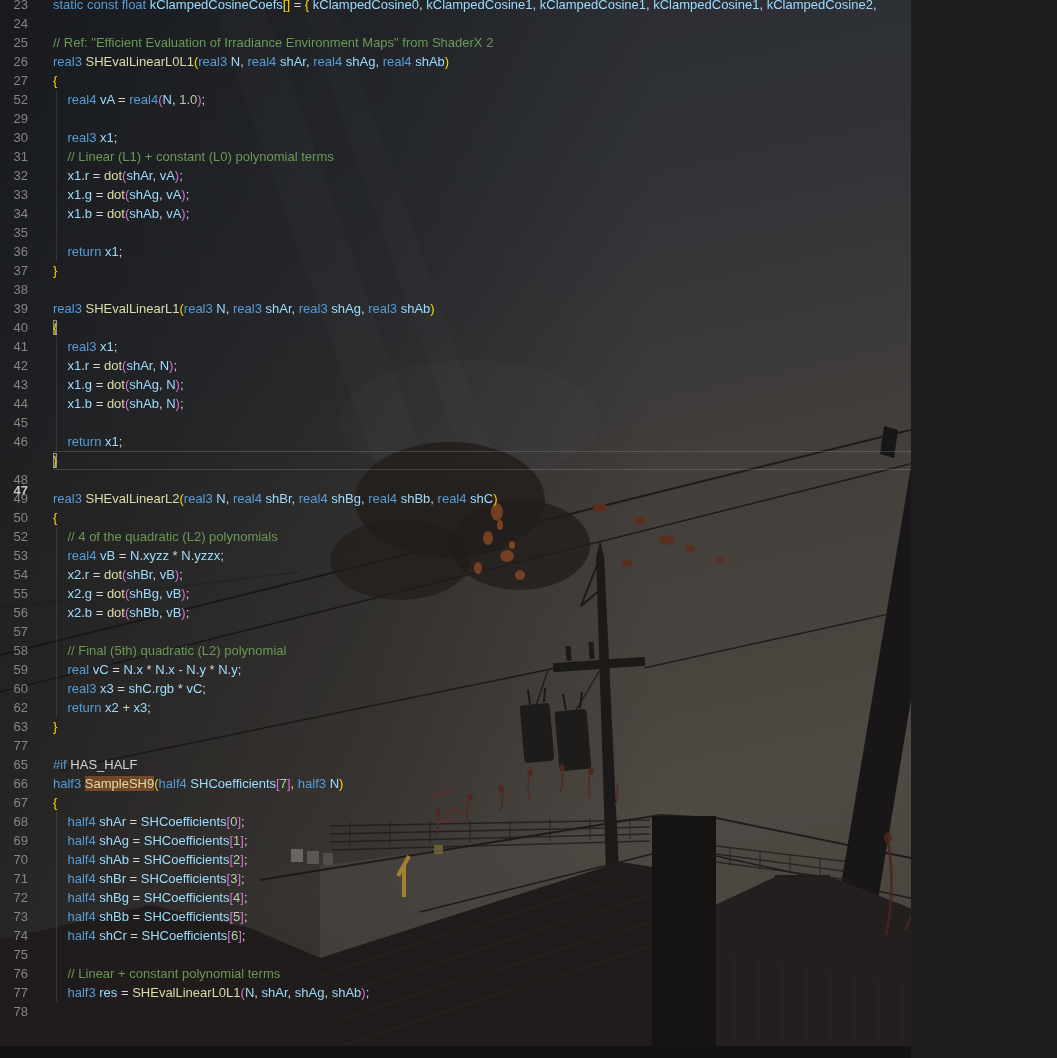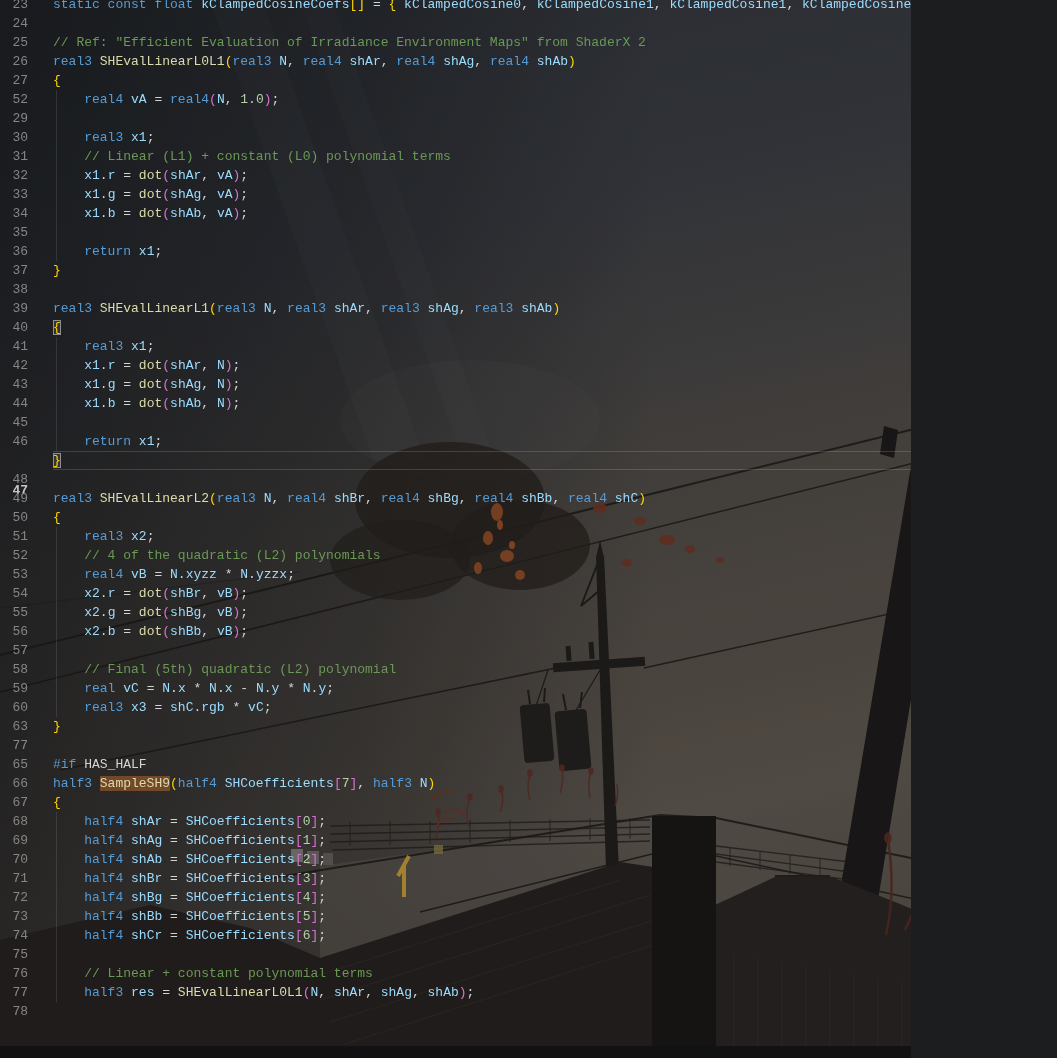--- a/index.html
+++ b/index.html
@@ -1,17 +1,17 @@
 <!DOCTYPE html>
 <html style="--c-kw: #569cd6; --c-fn: #dcdcaa; --c-var: #9cdcfe; --c-num: #b5cea8; --c-cmt: #6a9955; --c-txt: #d4d4d4; --c-b1: #ffd700; --c-b2: #da70d6; --c-ln: #858585; --c-lnact: #c6c6c6; --c-hlbg: rgba(205,110,45,0.45);"><head>
 <meta charset="utf-8">
 <style>
   html,body{margin:0;padding:0;background:#1b1d1f;}
   .screen{position:relative;width:911px;height:1058px;overflow:hidden;background:#24282c;
-          font-family:Liberation Mono, monospace;}
+          font-family:Liberation Sans, sans-serif;}
   .bg{position:absolute;inset:0;z-index:1;}
   .code-layer{position:absolute;left:0;right:0;top:-5px;z-index:3;}
   .row{display:flex;height:19px;line-height:19px;font-size:13px;}
   .ln{width:28px;flex:none;text-align:right;color:var(--c-ln);user-select:none;}
   .lc{white-space:pre;flex:1;margin-left:25px;position:relative;}
   .row.current .ln{color:var(--c-lnact);font-weight:bold;margin-top:30px;}
   .row.current .lc{box-shadow:inset 0 1px 0 rgba(255,255,255,0.15), inset 0 -1px 0 rgba(255,255,255,0.15);}
   .row.guided .lc::before{content:"";position:absolute;left:3px;top:0;bottom:0;width:1px;background:rgba(255,255,255,0.10);}
   .tk-kw{color:var(--c-kw);} .tk-fn{color:var(--c-fn);} .tk-var{color:var(--c-var);}
   .tk-num{color:var(--c-num);} .tk-cmt{color:var(--c-cmt);} .tk-txt{color:var(--c-txt);}
@@ -265,24 +265,20 @@
       </div>
       <div class="row">
         <span class="ln">49</span>
         <span class="lc"><span class="tk-kw">real3 </span><span class="tk-fn">SHEvalLinearL2</span><span class="tk-b1">(</span><span class="tk-kw">real3 </span><span class="tk-var">N</span><span class="tk-txt">, </span><span class="tk-kw">real4 </span><span class="tk-var">shBr</span><span class="tk-txt">, </span><span class="tk-kw">real4 </span><span class="tk-var">shBg</span><span class="tk-txt">, </span><span class="tk-kw">real4 </span><span class="tk-var">shBb</span><span class="tk-txt">, </span><span class="tk-kw">real4 </span><span class="tk-var">shC</span><span class="tk-b1">)</span></span>
       </div>
       <div class="row">
         <span class="ln">50</span>
         <span class="lc"><span class="tk-b1">{</span></span>
       </div>
       <div class="row guided">
-        <span class="ln">51</span>
-        <span class="lc"><span class="tk-txt">    </span><span class="tk-kw">real3 </span><span class="tk-var">x2</span><span class="tk-txt">;</span></span>
-      </div>
-      <div class="row guided">
         <span class="ln">52</span>
         <span class="lc"><span class="tk-txt">    </span><span class="tk-cmt">// 4 of the quadratic (L2) polynomials</span></span>
       </div>
       <div class="row guided">
         <span class="ln">53</span>
         <span class="lc"><span class="tk-txt">    </span><span class="tk-kw">real4 </span><span class="tk-var">vB</span><span class="tk-txt"> = </span><span class="tk-var">N</span><span class="tk-txt">.</span><span class="tk-var">xyzz</span><span class="tk-txt"> * </span><span class="tk-var">N</span><span class="tk-txt">.</span><span class="tk-var">yzzx</span><span class="tk-txt">;</span></span>
       </div>
       <div class="row guided">
         <span class="ln">54</span>
         <span class="lc"><span class="tk-txt">    </span><span class="tk-var">x2</span><span class="tk-txt">.</span><span class="tk-var">r</span><span class="tk-txt"> = </span><span class="tk-fn">dot</span><span class="tk-b2">(</span><span class="tk-var">shBr</span><span class="tk-txt">, </span><span class="tk-var">vB</span><span class="tk-b2">)</span><span class="tk-txt">;</span></span>
@@ -304,20 +300,24 @@
         <span class="lc"><span class="tk-txt">    </span><span class="tk-cmt">// Final (5th) quadratic (L2) polynomial</span></span>
       </div>
       <div class="row guided">
         <span class="ln">59</span>
         <span class="lc"><span class="tk-txt">    </span><span class="tk-kw">real </span><span class="tk-var">vC</span><span class="tk-txt"> = </span><span class="tk-var">N</span><span class="tk-txt">.</span><span class="tk-var">x</span><span class="tk-txt"> * </span><span class="tk-var">N</span><span class="tk-txt">.</span><span class="tk-var">x</span><span class="tk-txt"> - </span><span class="tk-var">N</span><span class="tk-txt">.</span><span class="tk-var">y</span><span class="tk-txt"> * </span><span class="tk-var">N</span><span class="tk-txt">.</span><span class="tk-var">y</span><span class="tk-txt">;</span></span>
       </div>
       <div class="row guided">
         <span class="ln">60</span>
         <span class="lc"><span class="tk-txt">    </span><span class="tk-kw">real3 </span><span class="tk-var">x3</span><span class="tk-txt"> = </span><span class="tk-var">shC</span><span class="tk-txt">.</span><span class="tk-var">rgb</span><span class="tk-txt"> * </span><span class="tk-var">vC</span><span class="tk-txt">;</span></span>
       </div>
+      <div class="row guided">
+        <span class="ln">62</span>
+        <span class="lc"><span class="tk-txt">    </span><span class="tk-kw">return</span><span class="tk-txt"> </span><span class="tk-var">x2</span><span class="tk-txt"> + </span><span class="tk-var">x3</span><span class="tk-txt">;</span></span>
+      </div>
       <div class="row">
         <span class="ln">63</span>
         <span class="lc"><span class="tk-b1">}</span></span>
       </div>
       <div class="row">
         <span class="ln">77</span>
         <span class="lc"></span>
       </div>
       <div class="row">
         <span class="ln">65</span>

